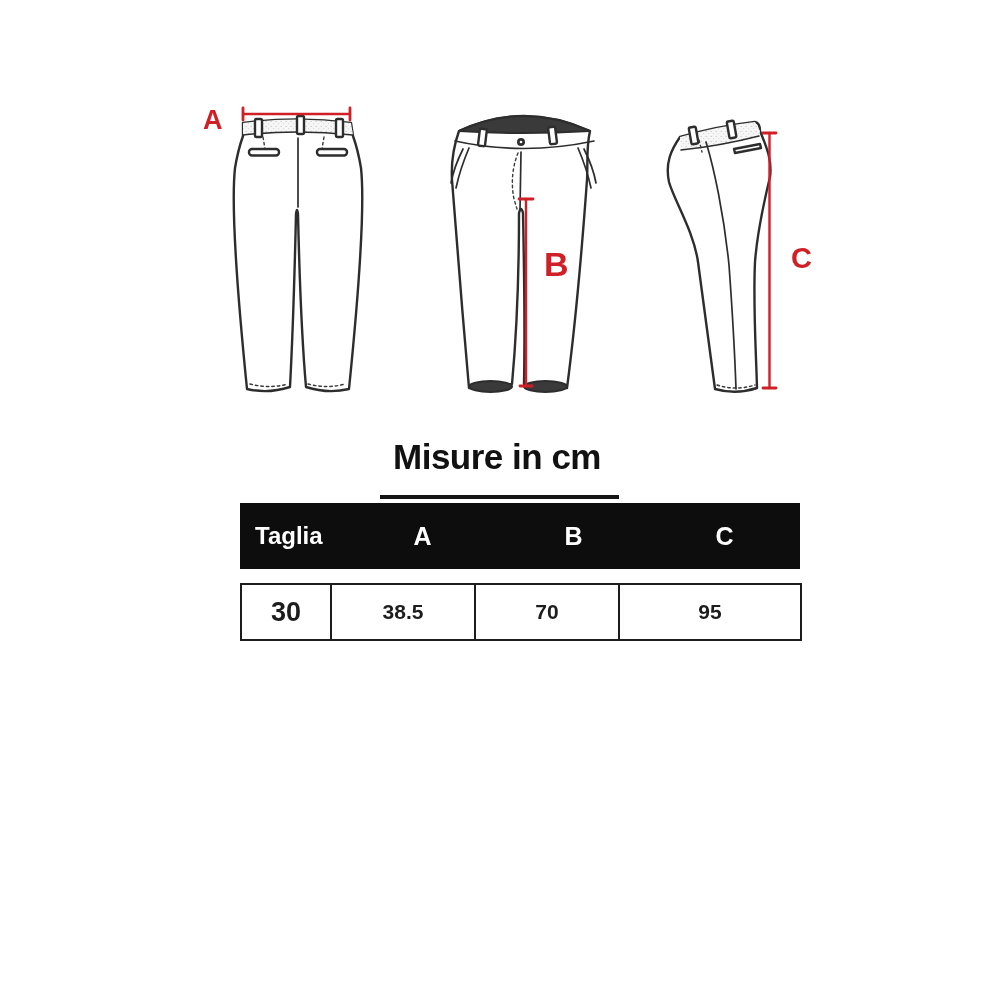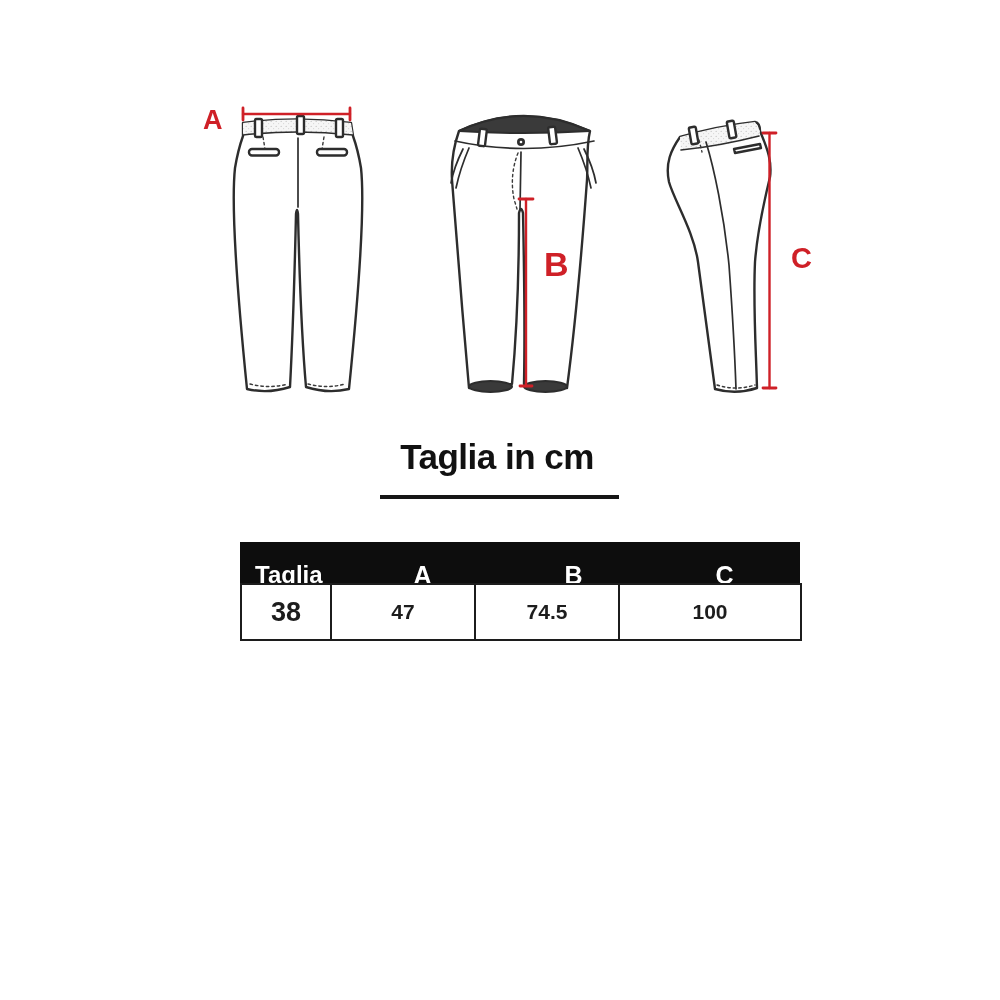--- a/index.html
+++ b/index.html
@@ -9,21 +9,21 @@
   }
   .diagram-svg{position:absolute;left:0;top:0;}
   .page-title{
     position:absolute;left:197px;top:437px;width:600px;
     text-align:center;font-size:35px;font-weight:800;letter-spacing:-0.5px;color:#111111;
   }
   .title-underline{
     position:absolute;left:380px;top:495px;width:239px;height:4px;background:#161616;
   }
   .table-header{
-    position:absolute;left:240px;top:542px;width:560px;height:66px;
+    position:absolute;left:240px;top:503px;width:560px;height:66px;
     background:#0d0d0d;color:#ffffff;display:flex;align-items:center;
     font-weight:700;font-size:25px;box-sizing:border-box;
   }
   .table-header .th{flex:1 1 0;text-align:center;}
   .table-header .th.taglia{flex:0 0 92px;text-align:left;padding-left:15px;font-size:24px;}
   .size-table{
     position:absolute;left:240px;top:583px;width:560px;
     border-collapse:collapse;table-layout:fixed;background:#ffffff;
   }
   .size-table td{
@@ -148,40 +148,40 @@
       <path class="dash" d="M 717 385 Q 736 391 755 385"></path>
       <g stroke="#cf2027">
         <path class="redcap" d="M 763 133 L 776 133"></path>
         <path class="redline" d="M 769.5 133 L 769.5 388"></path>
         <path class="redcap" d="M 763 388 L 776 388"></path>
       </g>
       <text class="redletter" x="791" y="268" font-size="29" fill="#cf2027">C</text>
     </g>
   </svg>
 
-  <div class="page-title">Taglia in cm</div>
+  <div class="page-title">Misure in cm</div>
   <div class="title-underline"></div>
 
   <div class="table-header">
     <span class="th taglia">Taglia</span>
     <span class="th">A</span>
     <span class="th">B</span>
     <span class="th">C</span>
   </div>
 
   <table class="size-table">
     <colgroup>
       <col class="col-taglia">
         <col class="col-a">
         <col class="col-b">
         <col class="col-c">
     </colgroup>
     <tbody>
       <tr>
-        <td class="size">38</td>
-        <td>47</td>
-        <td>74.5</td>
-        <td>100</td>
+        <td class="size">30</td>
+        <td>38.5</td>
+        <td>70</td>
+        <td>95</td>
       </tr>
     </tbody>
   </table>
 
 </div>
 
 </body></html>

